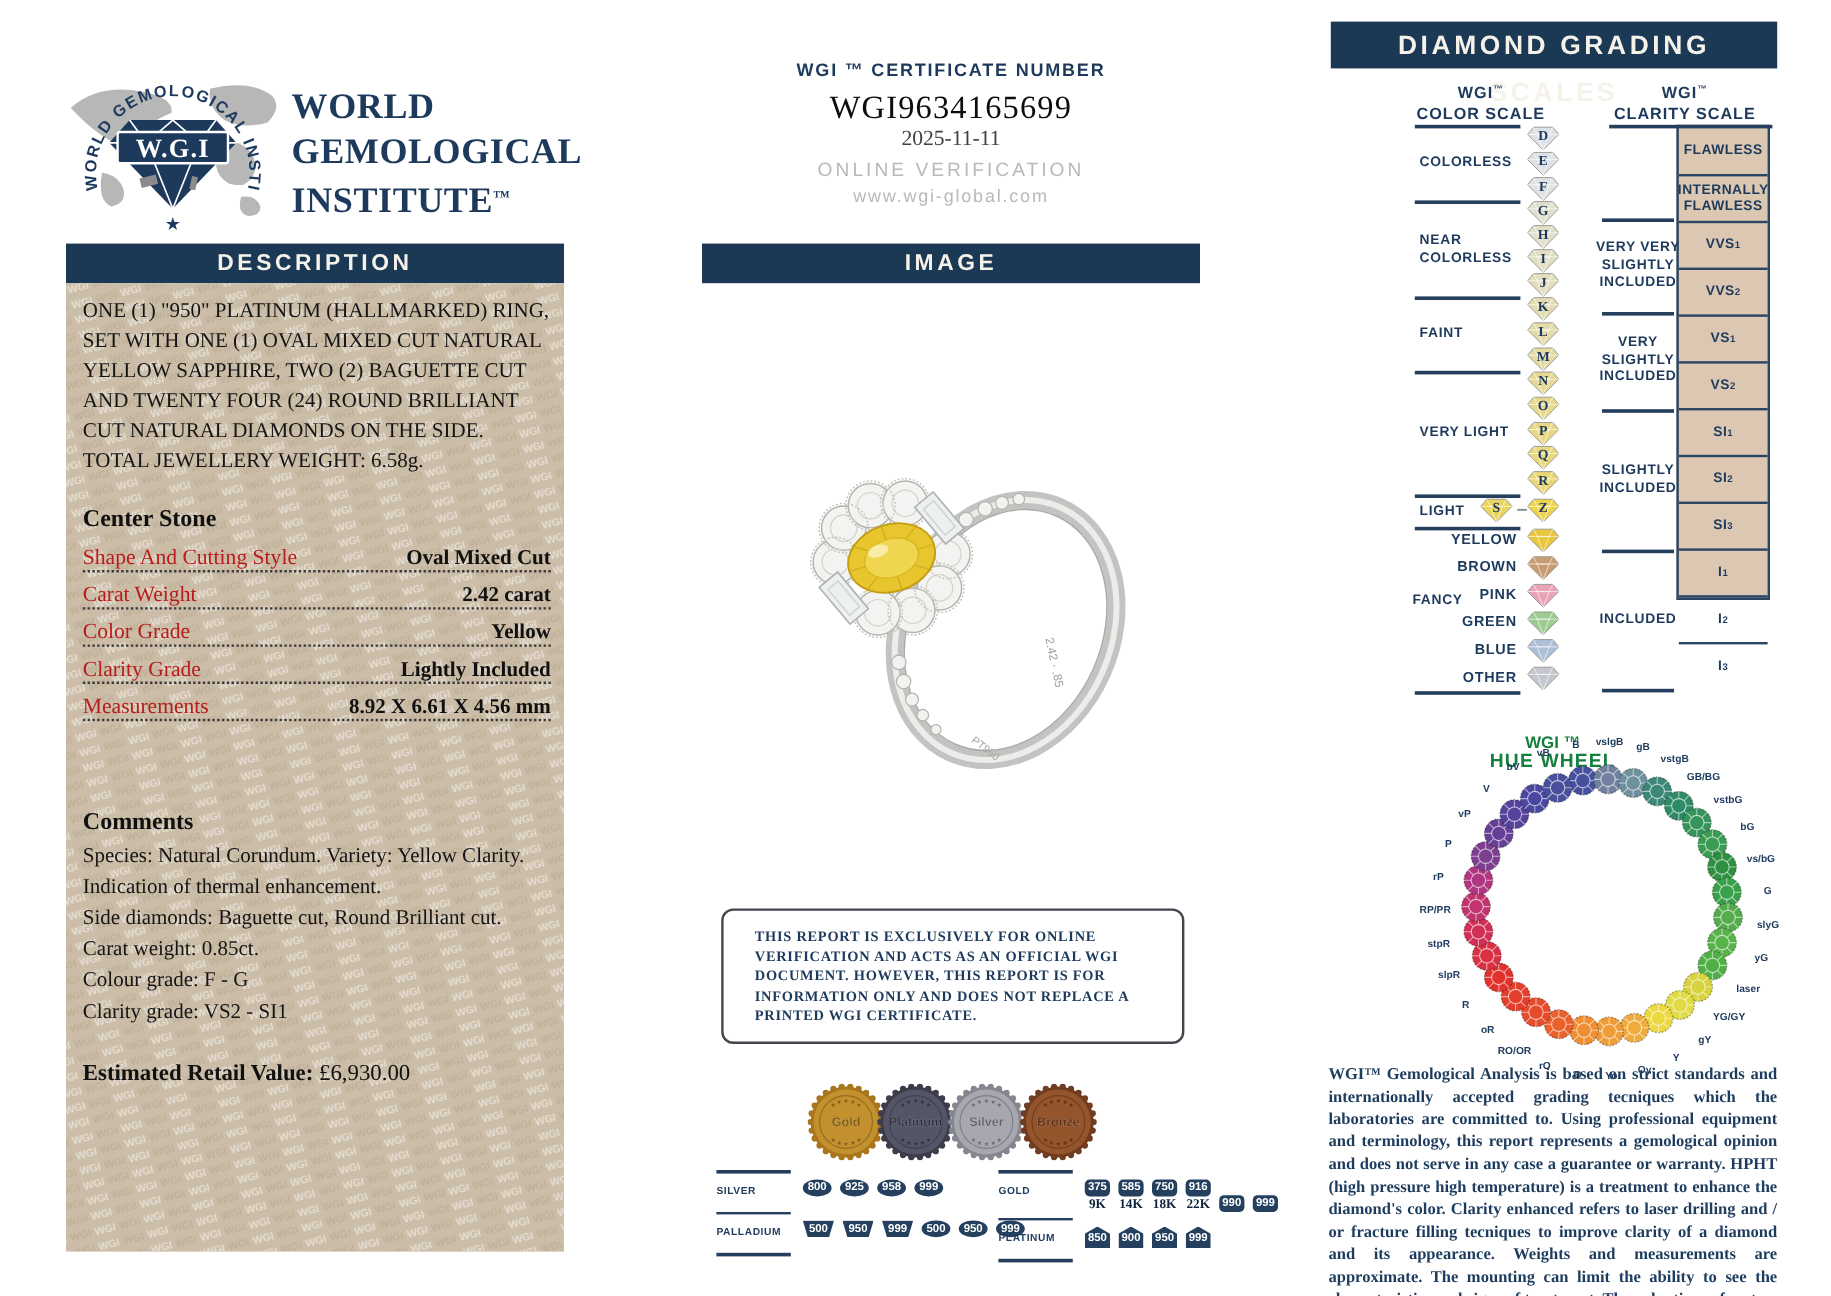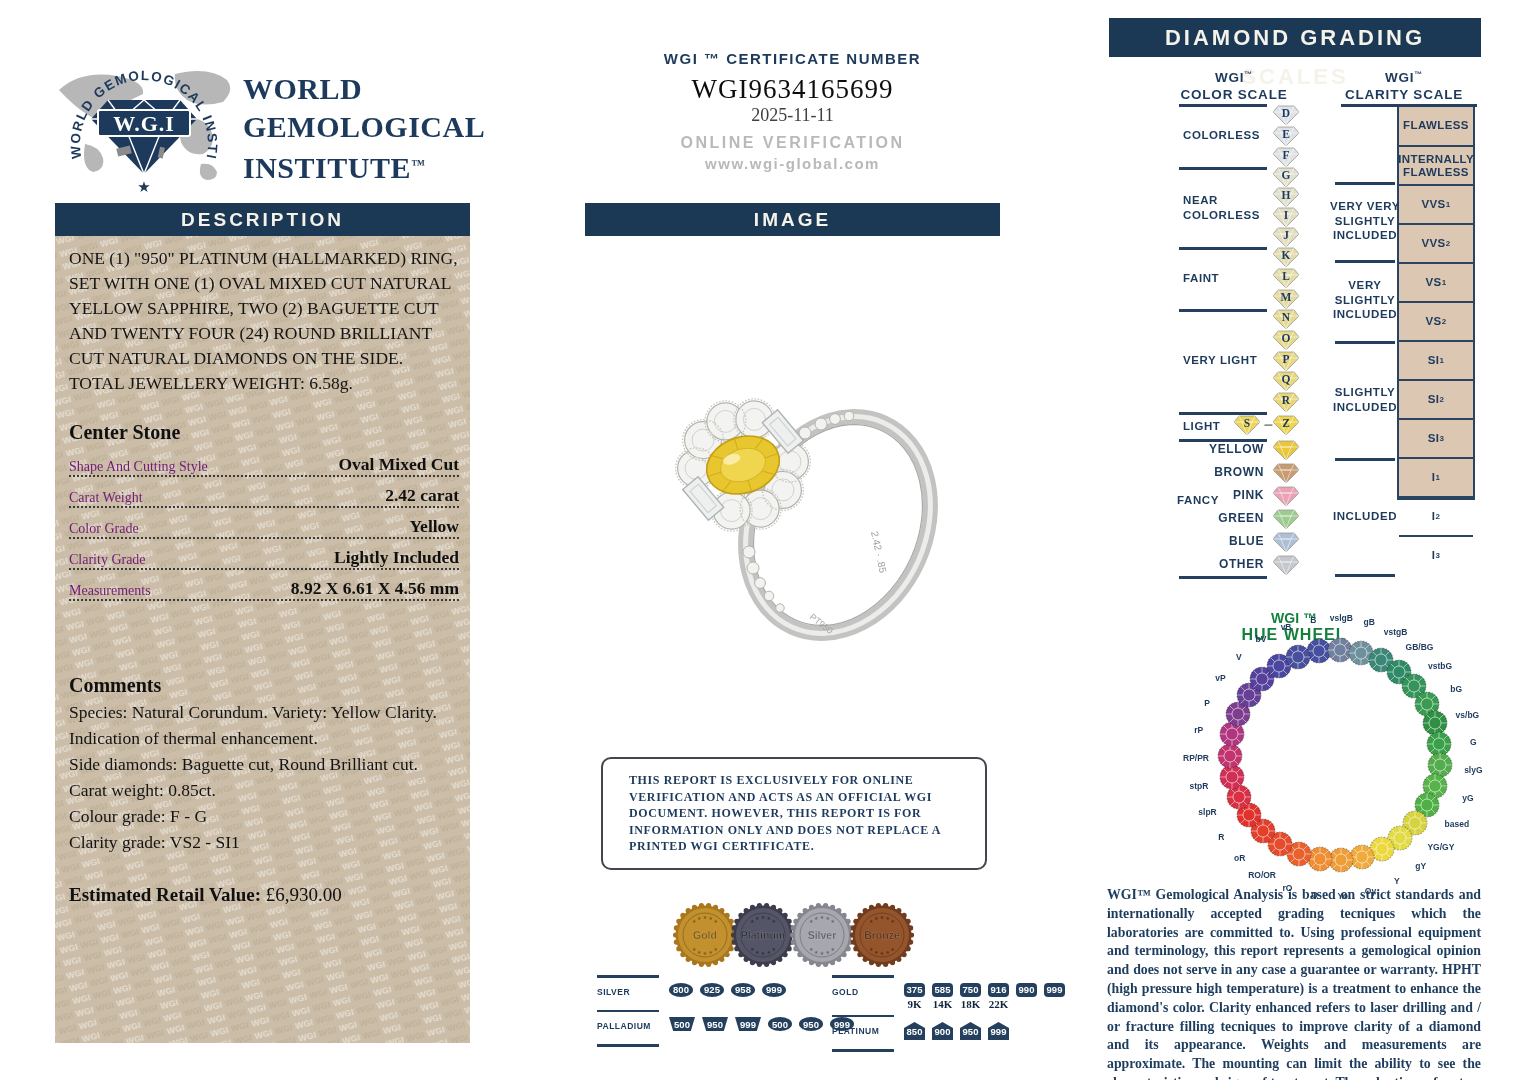--- a/index.html
+++ b/index.html
@@ -12,37 +12,37 @@
   .navy-bar{background:#1b3854;color:#f5f2ea;text-align:center;font-family:"Liberation Sans",sans-serif;
     font-weight:bold;letter-spacing:3px;font-size:19px;line-height:33px;}
   .org-title{font-family:"Liberation Serif",serif;font-weight:bold;color:#1d3a5c;font-size:30px;line-height:38px;letter-spacing:.5px;}
   .org-title .tm{font-size:14px;vertical-align:9px;letter-spacing:0;}
   .beige{background:#cbbda7;overflow:hidden;}
   .beige-content{position:relative;z-index:2;}
   .wm-svg{position:absolute;left:0;top:0;z-index:1;}
   .desc-text{font-size:17.5px;line-height:25px;color:#141414;}
   .cs-title{font-weight:bold;font-size:20px;color:#101010;}
   .cs-row{display:flex;justify-content:space-between;align-items:flex-end;height:29px;border-bottom:2px dotted #3a3a3a;}
-  .cs-label{font-size:14px;color:#701a75;}
+  .cs-label{font-size:18px;color:#b91c1c;}
   .cs-value{font-weight:bold;font-size:17.5px;color:#101010;}
   .cm-line{font-size:17.5px;line-height:26px;color:#141414;}
   .erv{font-size:19px;color:#101010;}
   .erv b{font-weight:bold;}
   .cert-label{font-family:"Liberation Sans",sans-serif;font-weight:bold;color:#1d3a5c;font-size:15px;letter-spacing:1.5px;text-align:center;}
   .cert-number{font-size:27px;color:#0d0d0d;text-align:center;letter-spacing:1px;}
   .cert-date{font-size:18px;color:#404040;text-align:center;}
-  .gray-caps{font-family:"Liberation Sans",sans-serif;font-weight:bold;color:#b9b9b9;letter-spacing:2.5px;text-align:center;}
+  .gray-caps{font-family:"Liberation Sans",sans-serif;font-weight:normal;color:#b9b9b9;letter-spacing:2.5px;text-align:center;}
   .disclaimer{border:2px solid #42464e;border-radius:10px;padding:13px 26px;
     font-family:"Liberation Serif",serif;font-weight:bold;color:#1d3a5c;font-size:12px;line-height:16.5px;
     text-align:left;letter-spacing:.6px;}
   .pm-header{font-family:"Liberation Sans",sans-serif;font-weight:bold;color:#1d3a5c;font-size:17px;letter-spacing:2px;text-align:center;}
   .hm-line{width:62px;height:2.5px;background:#24405e;margin:5px 0;}
   .hm-row{display:flex;align-items:flex-start;min-height:22px;margin:2px 0;}
   .hm-label{width:72px;font-family:"Liberation Sans",sans-serif;font-weight:bold;font-size:8.5px;color:#1d3a5c;letter-spacing:.5px;padding-top:4px;}
-  .hm-badges{display:flex;gap:7px;align-items:flex-start;}
+  .hm-badges{display:flex;gap:7px;align-items:flex-end;}
   .hb-wrap{display:flex;flex-direction:column;align-items:center;gap:1px;}
   .hb{display:flex;align-items:center;justify-content:center;background:#24405e;color:#fff;
      font-family:"Liberation Sans",sans-serif;font-weight:bold;font-size:9.5px;width:21px;height:14px;}
   .hb-oval{border-radius:50%;width:24px;}
   .hb-rect{border-radius:4px;width:21px;}
   .hb-trap{clip-path:polygon(0 0,100% 0,84% 100%,16% 100%);width:26px;}
   .hb-house{clip-path:polygon(0 34%,50% 0,100% 34%,100% 100%,0 100%);height:18px;width:21px;}
   .hb-sub{font-family:"Liberation Serif",serif;font-weight:bold;font-size:11px;color:#10253d;}
   .scale-head{font-family:"Liberation Sans",sans-serif;font-weight:bold;color:#1d3a5c;font-size:13.5px;line-height:17px;text-align:center;letter-spacing:.8px;}
   .scale-head .tm{font-size:8px;vertical-align:5px;}
@@ -766,21 +766,21 @@
   <circle cx="13" cy="13" r="6" fill="none" stroke="rgba(255,255,255,0.65)" stroke-width="0.9"></circle>
   <path d="M13,1 V7 M13,19 V25 M1,13 H7 M19,13 H25 M4.5,4.5 L8.8,8.8 M17.2,17.2 L21.5,21.5 M21.5,4.5 L17.2,8.8 M8.8,17.2 L4.5,21.5" stroke="rgba(255,255,255,0.55)" stroke-width="0.9"></path>
         </svg></div>
       <div class="hw-label" style="left: 360.835px; top: 192.939px;">yG</div>
       <div class="hw-gem" style="left: 320.063px; top: 202.491px;"><svg width="26" height="26" viewBox="0 0 26 26">
   <circle cx="13" cy="13" r="12" fill="#4fb045"></circle>
   <circle cx="13" cy="13" r="12" fill="none" stroke="rgba(0,0,0,0.3)" stroke-width="1.2" stroke-dasharray="1.6,1.3"></circle>
   <circle cx="13" cy="13" r="6" fill="none" stroke="rgba(255,255,255,0.65)" stroke-width="0.9"></circle>
   <path d="M13,1 V7 M13,19 V25 M1,13 H7 M19,13 H25 M4.5,4.5 L8.8,8.8 M17.2,17.2 L21.5,21.5 M21.5,4.5 L17.2,8.8 M8.8,17.2 L4.5,21.5" stroke="rgba(255,255,255,0.55)" stroke-width="0.9"></path>
         </svg></div>
-      <div class="hw-label" style="left: 349.874px; top: 218.84px;">based</div>
+      <div class="hw-label" style="left: 349.874px; top: 218.84px;">laser</div>
       <div class="hw-gem" style="left: 308.015px; top: 219.99px;"><svg width="26" height="26" viewBox="0 0 26 26">
   <circle cx="13" cy="13" r="12" fill="#d7d33e"></circle>
   <circle cx="13" cy="13" r="12" fill="none" stroke="rgba(0,0,0,0.3)" stroke-width="1.2" stroke-dasharray="1.6,1.3"></circle>
   <circle cx="13" cy="13" r="6" fill="none" stroke="rgba(255,255,255,0.65)" stroke-width="0.9"></circle>
   <path d="M13,1 V7 M13,19 V25 M1,13 H7 M19,13 H25 M4.5,4.5 L8.8,8.8 M17.2,17.2 L21.5,21.5 M21.5,4.5 L17.2,8.8 M8.8,17.2 L4.5,21.5" stroke="rgba(255,255,255,0.55)" stroke-width="0.9"></path>
         </svg></div>
       <div class="hw-label" style="left: 333.925px; top: 242.005px;">YG/GY</div>
       <div class="hw-gem" style="left: 292.691px; top: 234.705px;"><svg width="26" height="26" viewBox="0 0 26 26">
   <circle cx="13" cy="13" r="12" fill="#e1db45"></circle>
   <circle cx="13" cy="13" r="12" fill="none" stroke="rgba(0,0,0,0.3)" stroke-width="1.2" stroke-dasharray="1.6,1.3"></circle>

